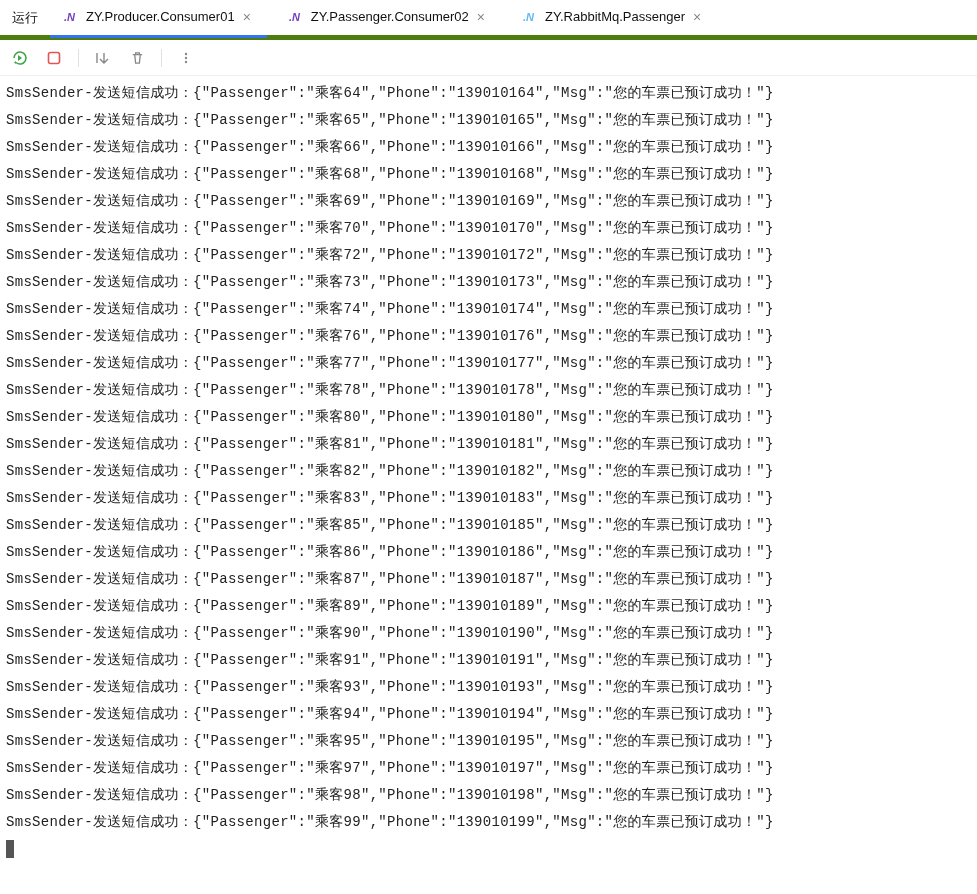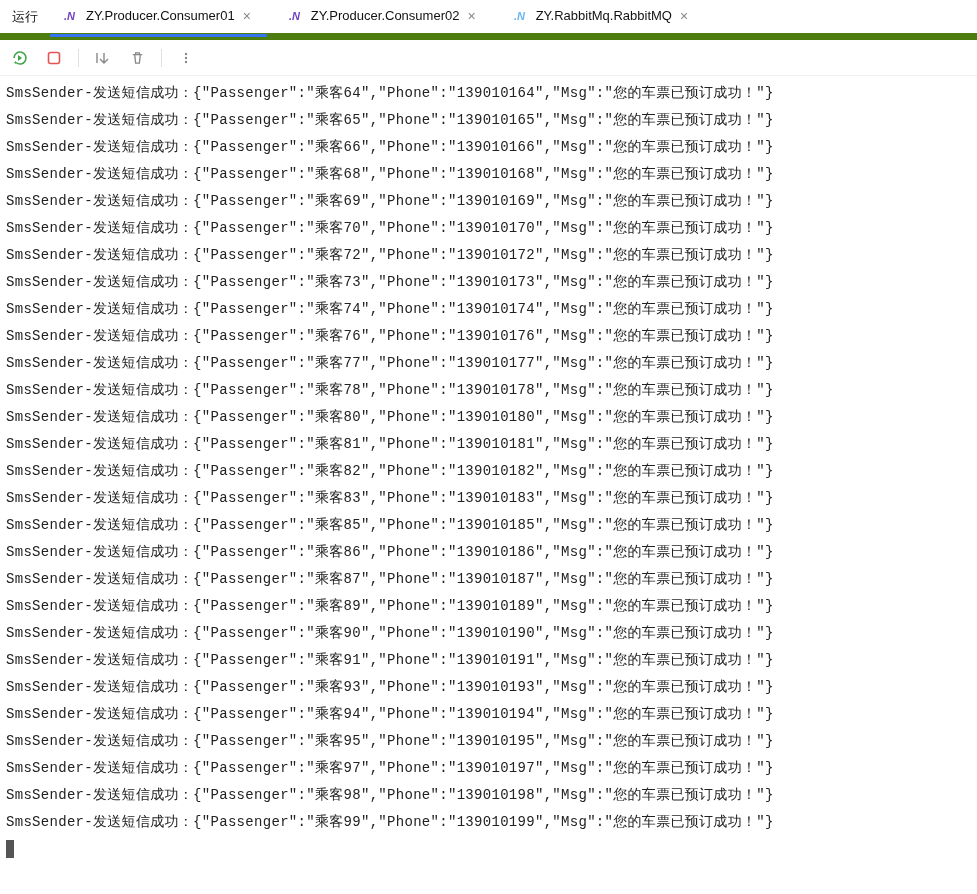--- a/index.html
+++ b/index.html
@@ -7,21 +7,21 @@
     font-family: "Microsoft YaHei", "SimSun", Arial, sans-serif;
     font-size: 13px;
     background: #fff;
     color: #333;
     width: 977px;
   }
   .header {
     display: flex;
     align-items: center;
     height: 40px;
-    border-bottom: 7px solid #4d7c0f;
+    border-bottom: 5px solid #4d7c0f;
     padding: 0 12px;
     gap: 8px;
   }
   .run-label {
     font-size: 13px;
     color: #111;
     margin-right: 4px;
   }
   .tab {
     display: flex;
@@ -105,31 +105,31 @@
     <span>ZY.Producer.Consumer01</span>
     <span class="close">×</span>
   </div>
 
   <div class="tab">
     <span class="tab-icon">
       <svg width="16" height="16" viewBox="0 0 16 16">
           <text x="0" y="12" font-size="11" font-family="Arial" fill="#6f42c1" font-weight="bold" font-style="italic">.N</text>
         </svg>
     </span>
-    <span>ZY.Producer.Consumer02</span>
+    <span>ZY.Passenger.Consumer02</span>
     <span class="close">×</span>
   </div>
 
   <div class="tab">
     <span class="tab-icon">
       <svg width="16" height="16" viewBox="0 0 16 16">
           <text x="0" y="12" font-size="11" font-family="Arial" fill="#68b6f2" font-weight="bold" font-style="italic">.N</text>
         </svg>
     </span>
-    <span>ZY.RabbitMq.RabbitMQ</span>
+    <span>ZY.RabbitMq.Passenger</span>
     <span class="close">×</span>
   </div>
 </div>
 
 <div class="toolbar">
   <span class="tb-btn">
     <svg width="16" height="16" viewBox="0 0 16 16">
         <path d="M2 8a6 6 0 1 1 2 4.5" fill="none" stroke="#3fa64b" stroke-width="1.6"></path>
         <path d="M4 14l-2-1.5 2-1.5z" fill="#3fa64b"></path>
         <path d="M6 5l4 3-4 3z" fill="#3fa64b"></path>

